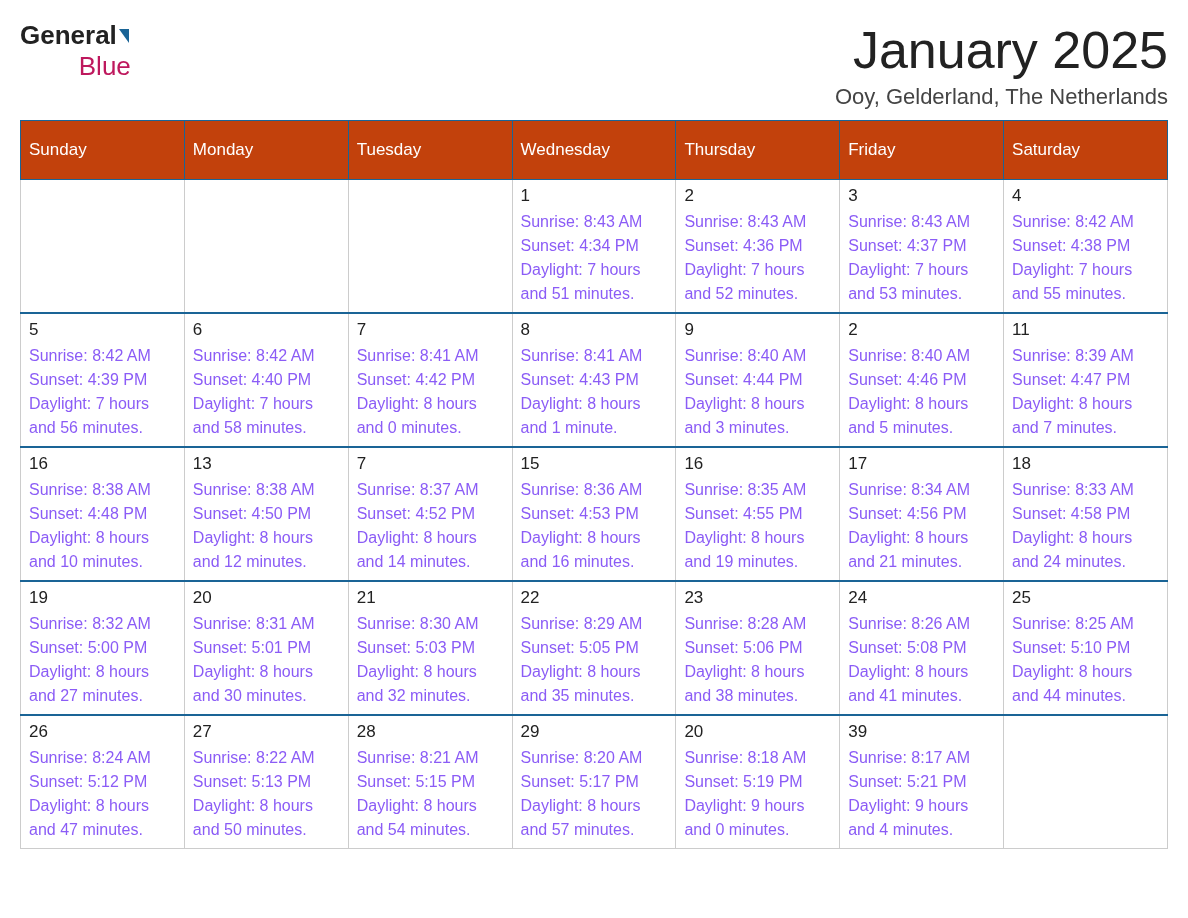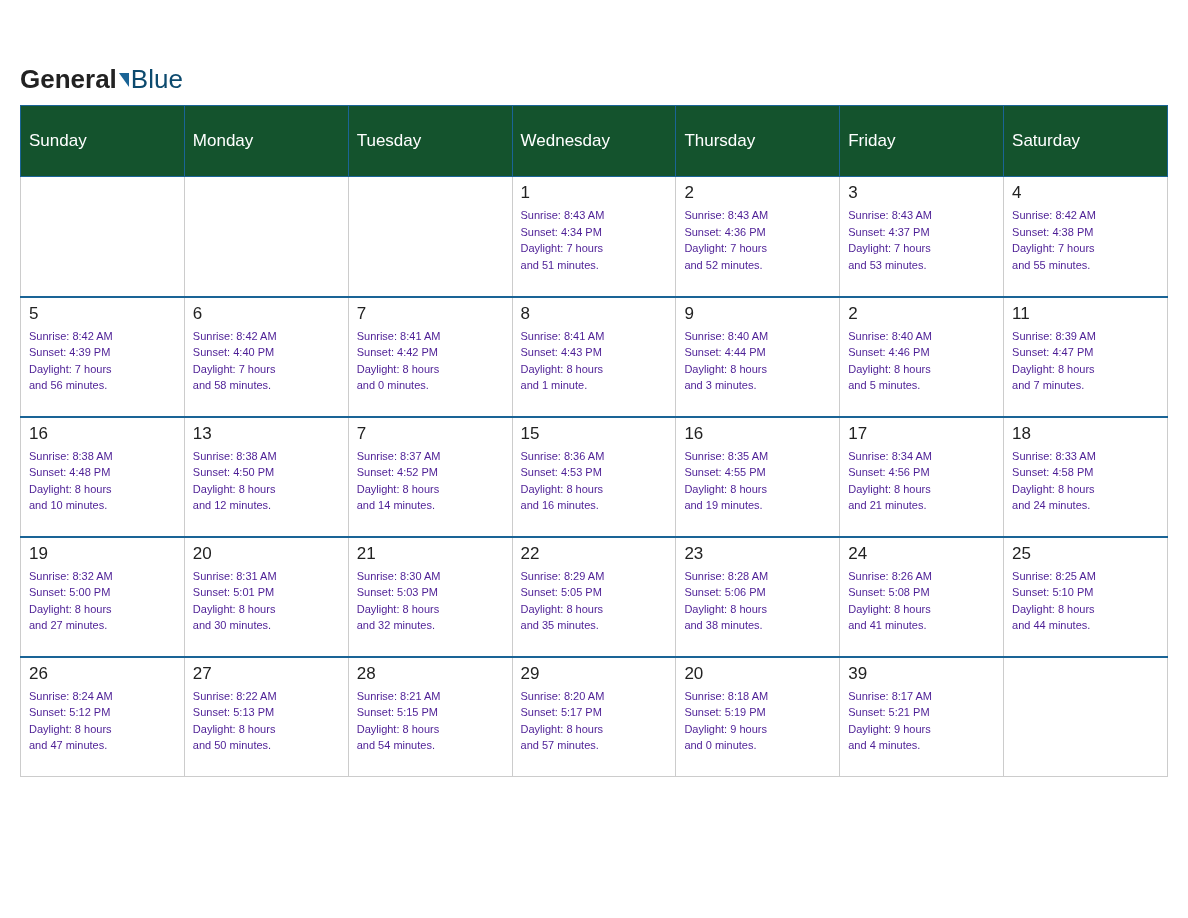--- a/index.html
+++ b/index.html
@@ -11,63 +11,62 @@
       padding: 20px;
     }
     .header {
       display: flex;
       justify-content: space-between;
       align-items: flex-start;
       margin-bottom: 10px;
     }
     .logo {
       display: flex;
-      flex-direction: row;
-      align-items: center;
-      margin-top: 44px;
+      flex-direction: column;
+      align-items: flex-end;
     }
     .logo-text {
       display: flex;
       align-items: center;
       font-size: 26px;
       font-weight: bold;
       color: #1a1a1a;
     }
     .logo-general { color: #222; }
     .logo-arrow {
       display: inline-block;
       width: 0;
       height: 0;
       border-left: 10px solid transparent;
       border-right: 0px solid transparent;
       border-top: 14px solid #1a6496;
       margin: 0 2px;
       vertical-align: middle;
     }
-    .logo-blue { color: #0c4a6e; font-size: 26px; }
+    .logo-blue { color: #be185d; font-size: 26px; }
     .title-section { text-align: right; }
     .month-title {
       font-size: 52px;
       font-weight: normal;
       color: #222;
     }
     .location {
       font-size: 22px;
       color: #444;
       margin-top: 4px;
     }
     .calendar {
       width: 100%;
       border-collapse: collapse;
       margin-top: 10px;
     }
     .calendar th {
-      background-color: #14532d;
+      background-color: #c2410c;
       color: #fff;
-      padding: 25px 8px;
+      padding: 19px 8px;
       text-align: left;
       font-size: 17px;
       font-weight: normal;
       border: 1px solid #1a6496;
     }
     .calendar td {
       vertical-align: top;
       border: 1px solid #ccc;
       padding: 6px 8px;
       width: 14.28%;
@@ -80,38 +79,42 @@
       background: #fff;
     }
     .day-num {
       font-size: 17px;
       font-weight: normal;
       color: #222;
       display: block;
       margin-bottom: 4px;
     }
     .day-info {
-      font-size: 11px;
+      font-size: 16px;
       line-height: 1.5;
-      color: #4c1d95;
+      color: #8b5cf6;
     }
     .row-divider td {
       border-top: 2px solid #1a6496;
     }
   </style>
 </head>
 <body>
 
 <div class="header">
   <div class="logo">
     <div class="logo-text">
       <span class="logo-general">General</span>
       <span class="logo-arrow"></span>
     </div>
     <div class="logo-blue">Blue</div>
+  </div>
+  <div class="title-section">
+    <div class="month-title">January 2025</div>
+    <div class="location">Ooy, Gelderland, The Netherlands</div>
   </div>
 </div>
 
 <table class="calendar">
   <thead>
     <tr>
     <th>Sunday</th>
         <th>Monday</th>
         <th>Tuesday</th>
         <th>Wednesday</th>

